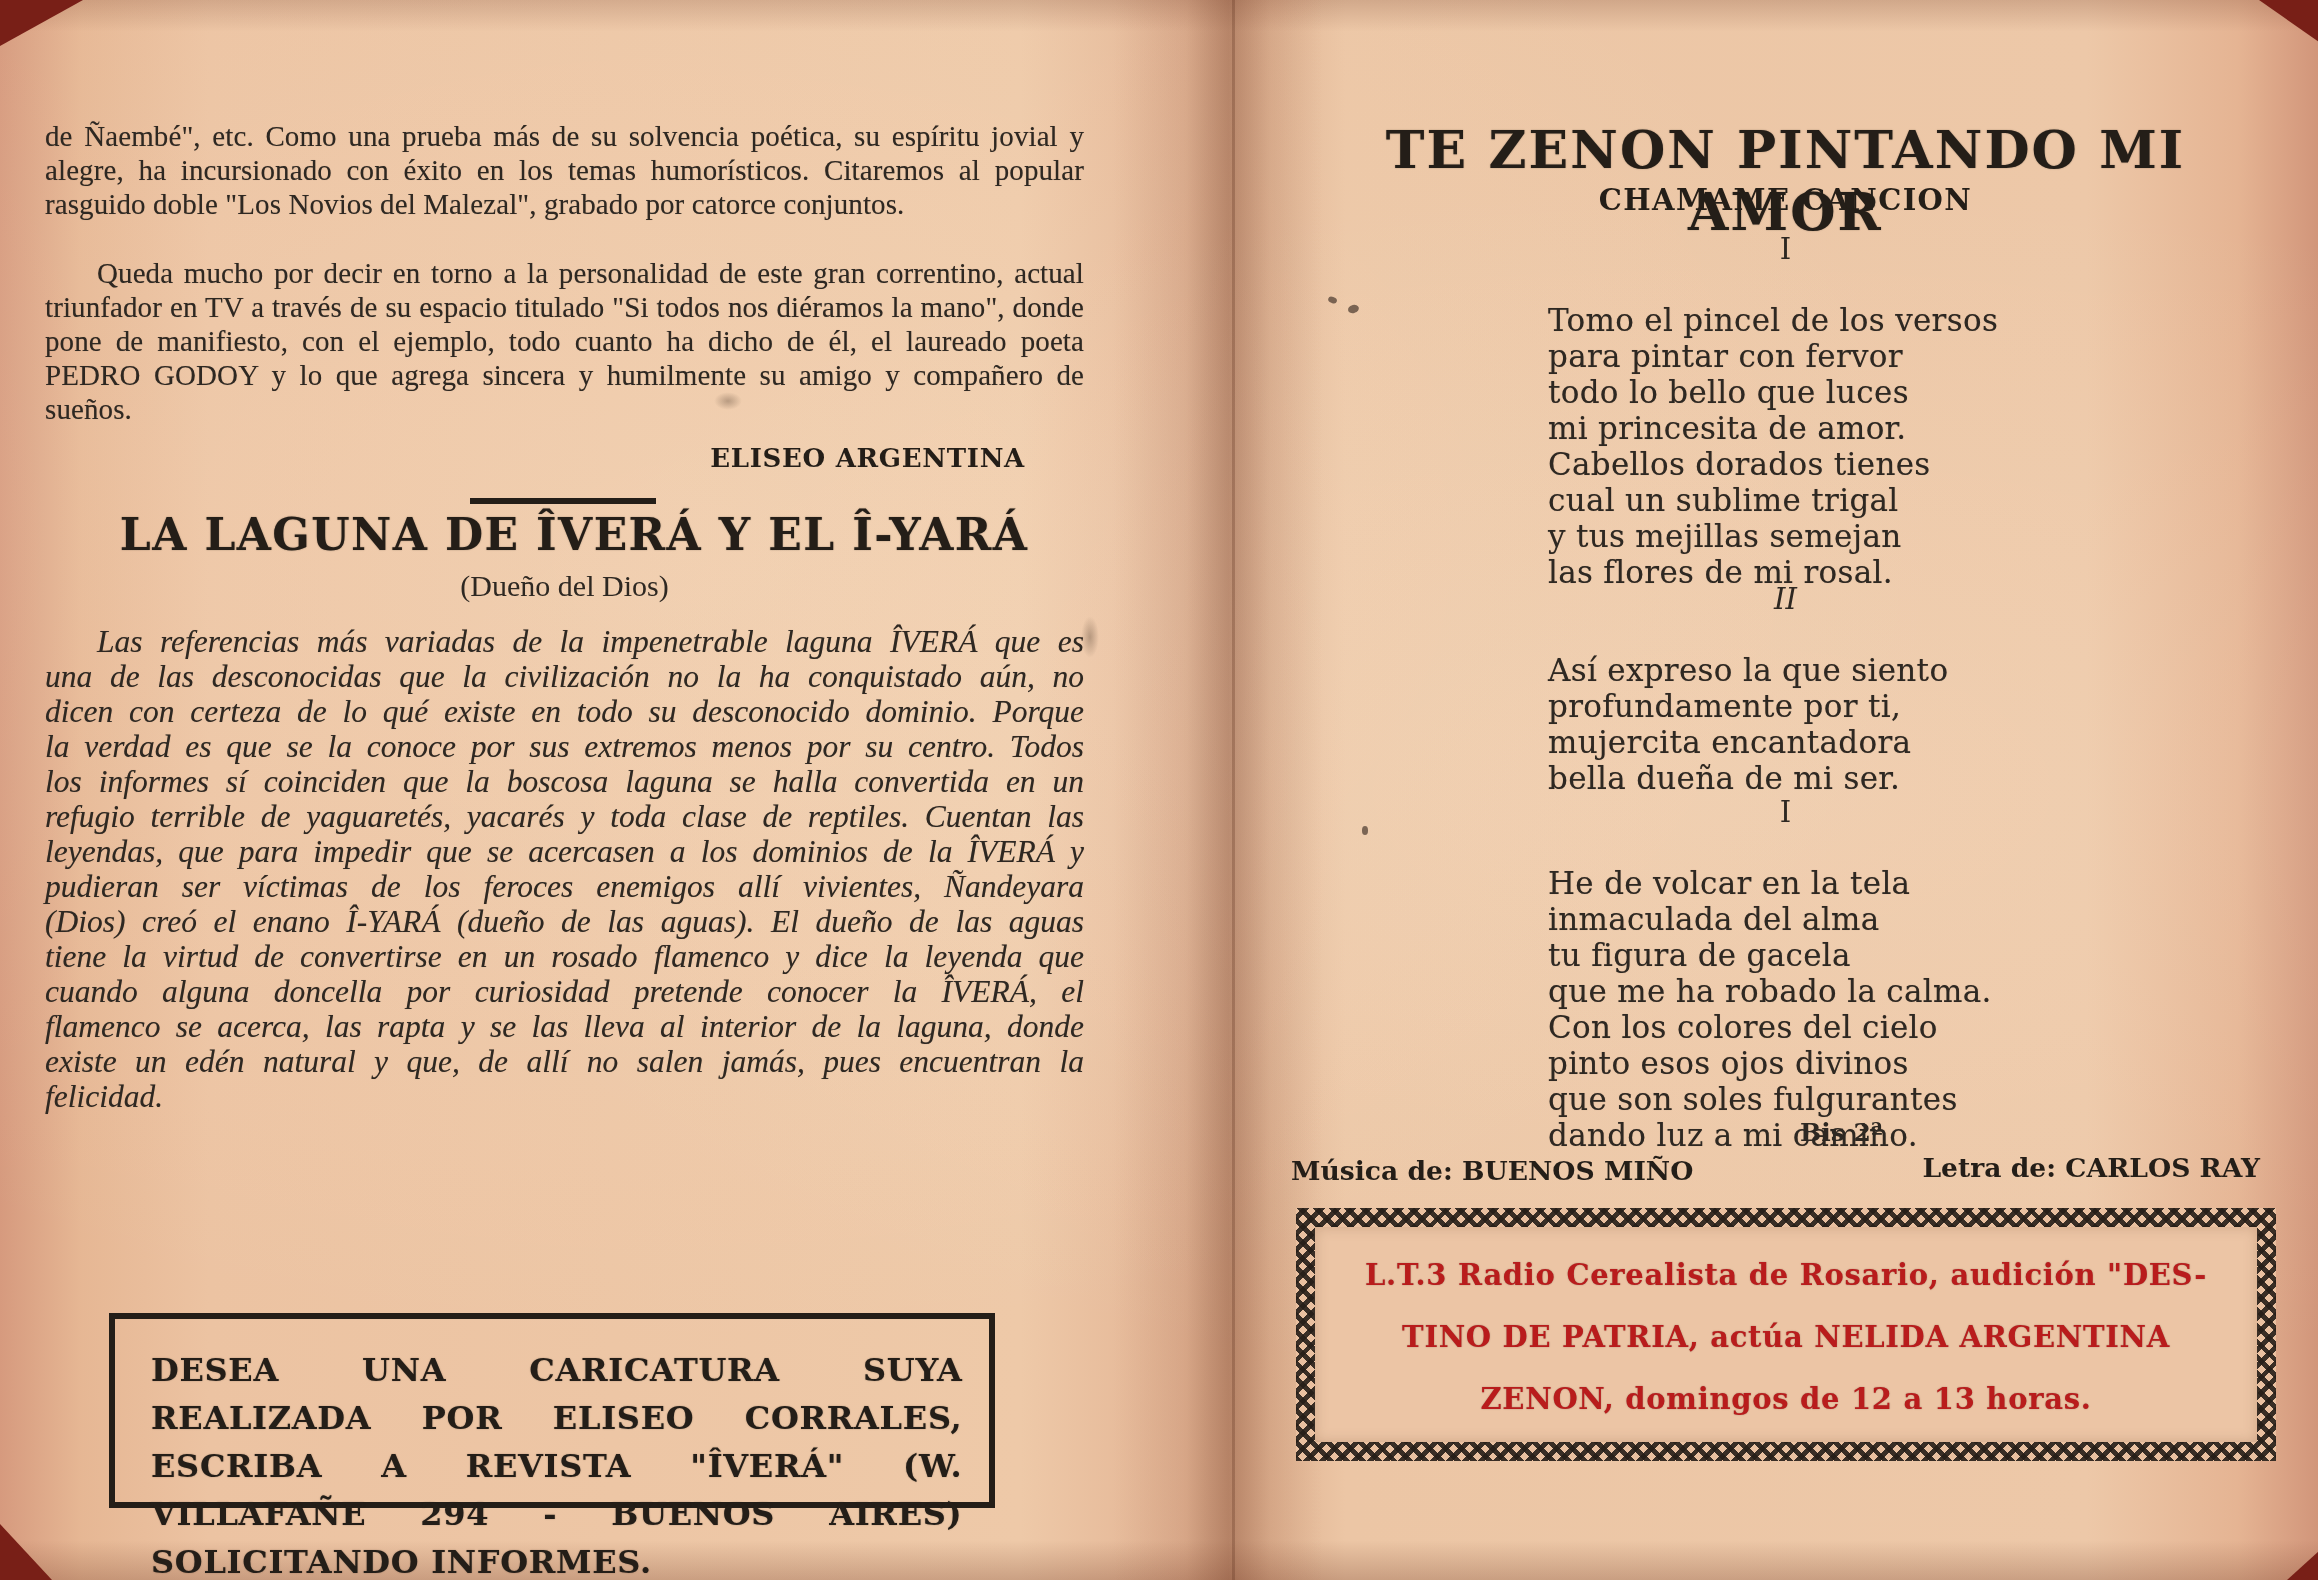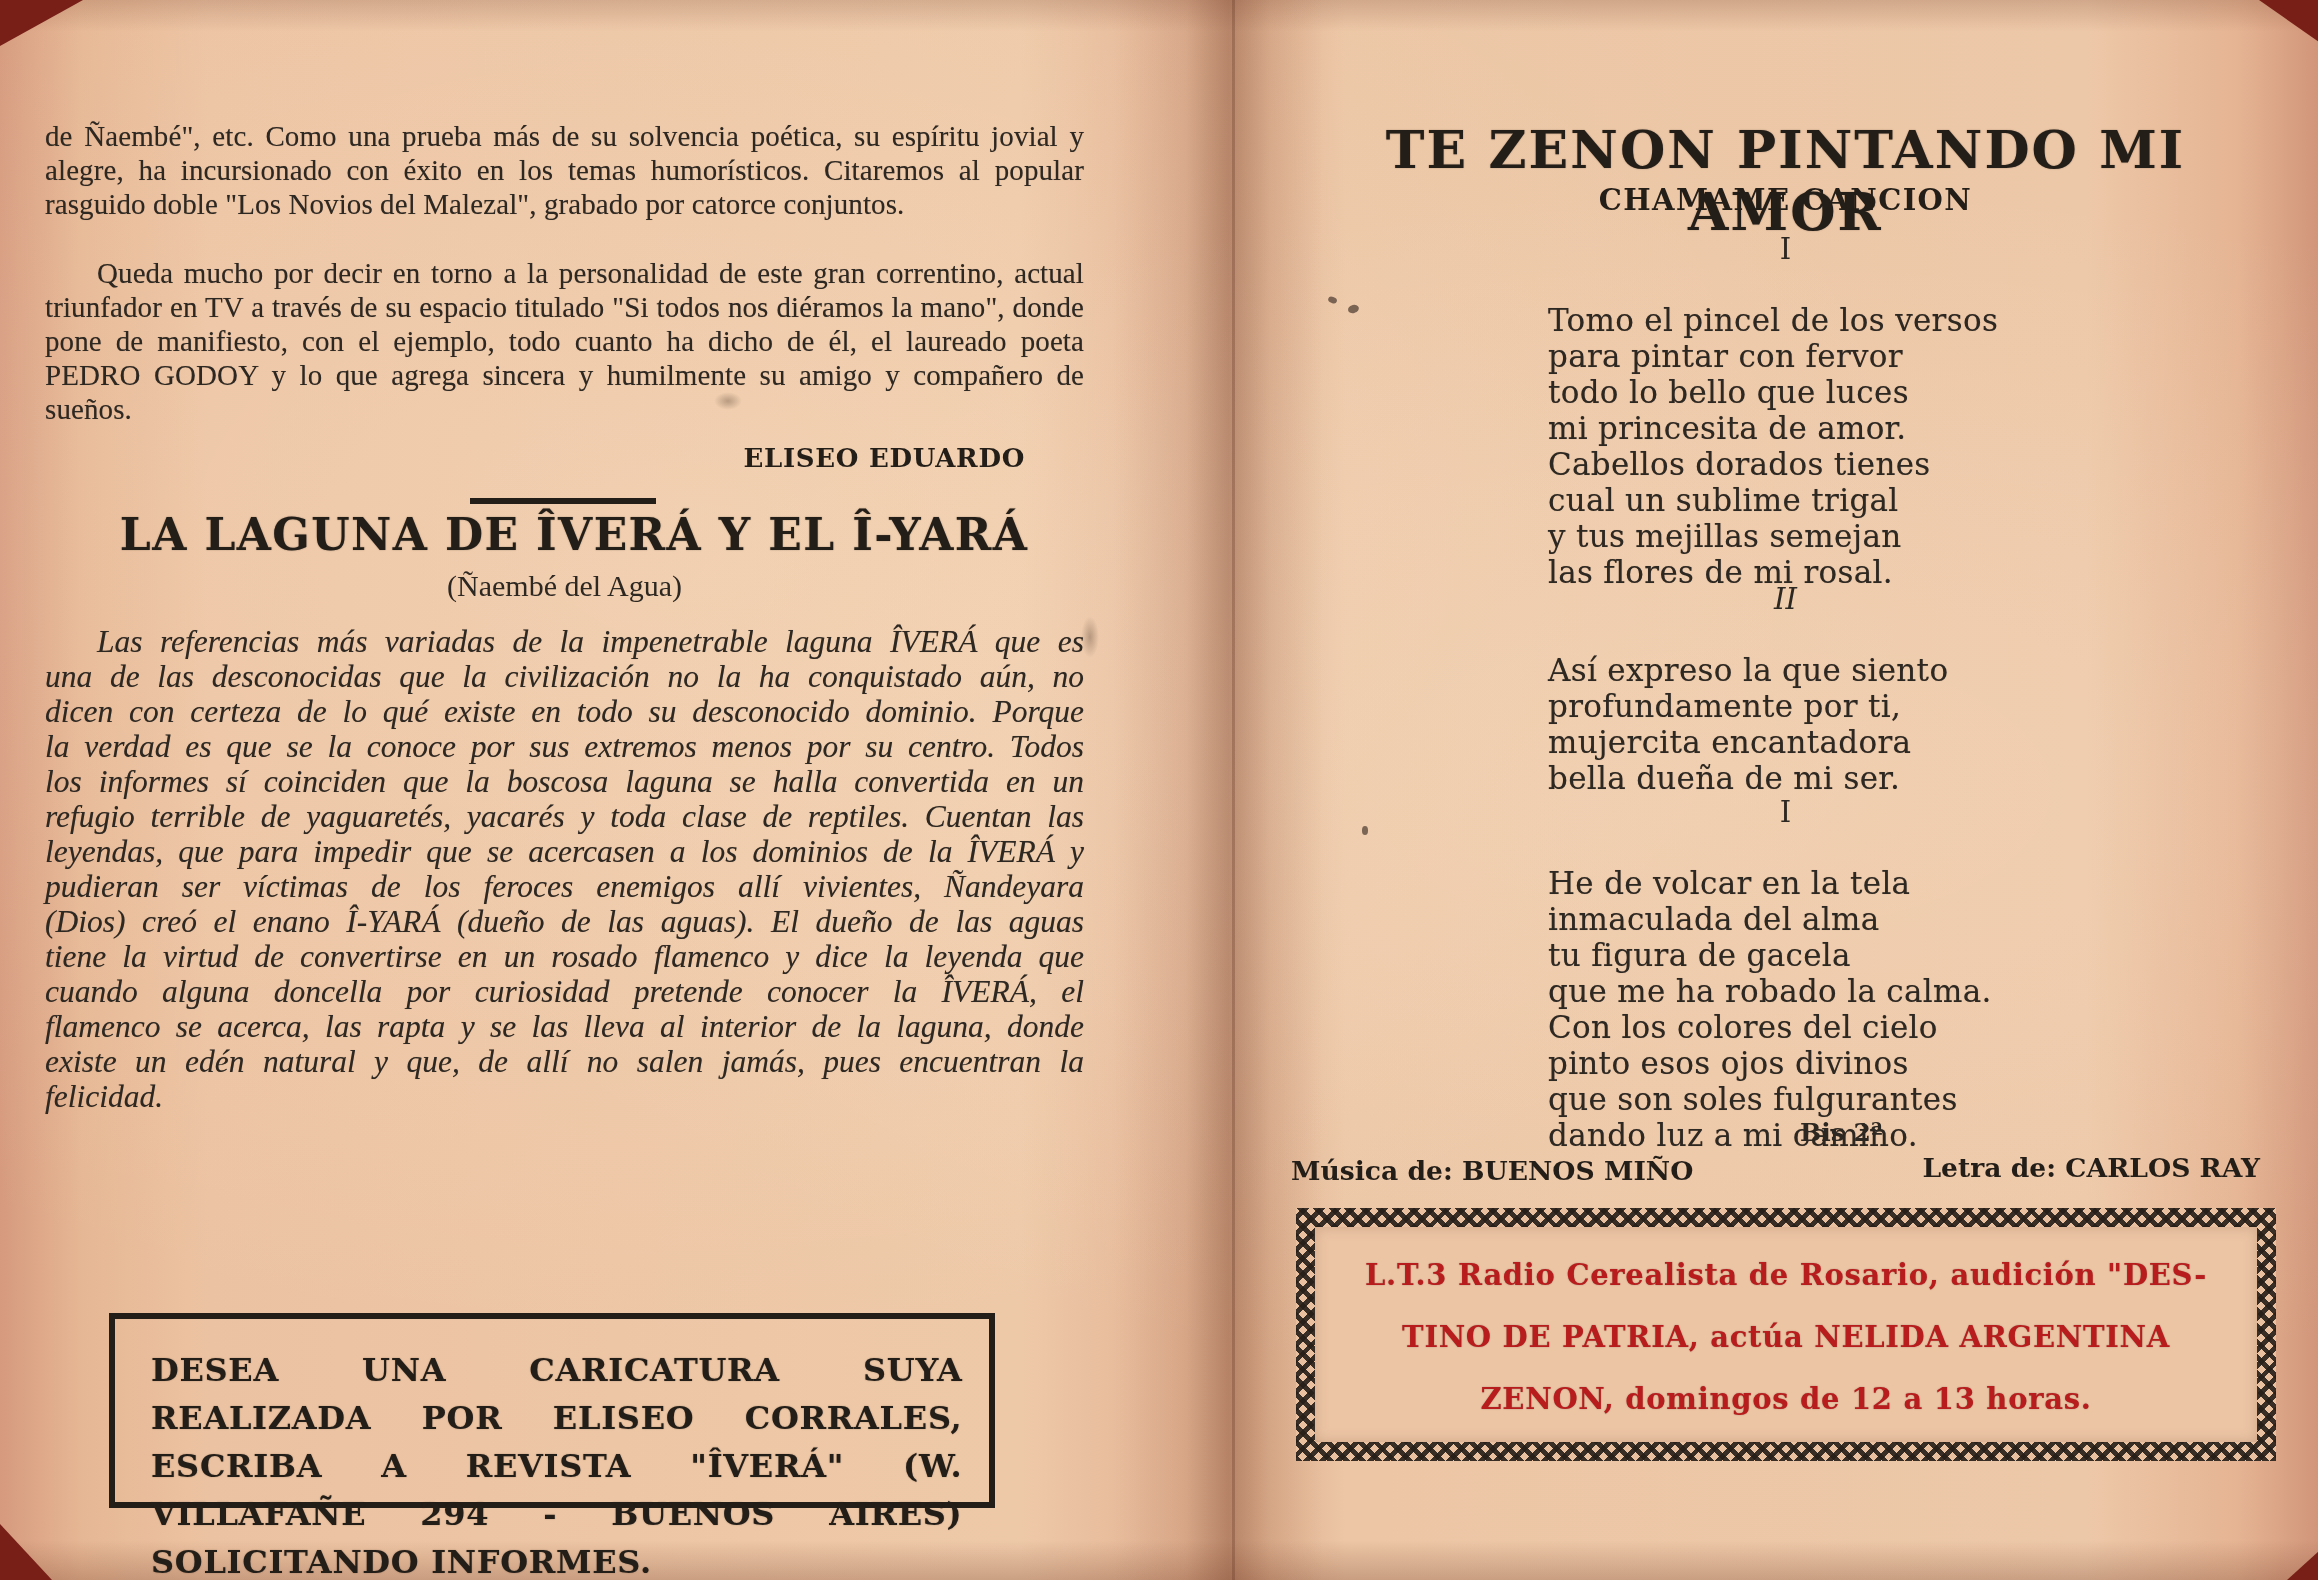--- a/index.html
+++ b/index.html
@@ -108,25 +108,25 @@
 </head>
 <body>
 
 <div id="paper"></div>
 <div id="gutter" class="abs"></div>
 <div id="crease"></div>
 
 <div>
   <div id="intro-p1" class="abs bodytext ink just">de Ñaembé", etc.  Como una prueba más de su solvencia poética, su espíritu jovial y alegre, ha incursionado con éxito en los temas humorísticos.  Citaremos al popular rasguido doble "Los Novios del Malezal", grabado por catorce conjuntos.</div>
   <div id="intro-p2" class="abs bodytext ink just">Queda mucho por decir en torno a la personalidad de este gran correntino, actual triunfador en TV a través de su espacio titulado "Si todos nos diéramos la mano", donde pone de manifiesto, con el ejemplo, todo cuanto ha dicho de él, el laureado poeta PEDRO GODOY y lo que agrega sincera y humilmente su amigo y compañero de sueños.</div>
-  <div id="byline" class="abs dark">ELISEO EDUARDO</div>
+  <div id="byline" class="abs dark">ELISEO ARGENTINA</div>
 
   <div id="rule" class="abs"></div>
   <div id="article-title" class="abs dark ctr">LA LAGUNA DE ÎVERÁ Y EL Î-YARÁ</div>
-  <div id="article-subtitle" class="abs ink ctr">(Ñaembé del Agua)</div>
+  <div id="article-subtitle" class="abs ink ctr">(Dueño del Dios)</div>
   <div id="legend-body" class="abs ink just">Las referencias más variadas de la impenetrable laguna ÎVERÁ que es una de las desconocidas que la civilización no la ha conquistado aún, no dicen con certeza de lo qué existe en todo su desconocido dominio.  Porque la verdad es que se la conoce por sus extremos menos por su centro.  Todos los informes sí coinciden que la boscosa laguna se halla convertida en un refugio terrible de yaguaretés, yacarés y toda clase de reptiles.  Cuentan las leyendas, que para impedir que se acercasen a los dominios de la ÎVERÁ y pudieran ser víctimas de los feroces enemigos allí vivientes, Ñandeyara (Dios) creó el enano Î-YARÁ (dueño de las aguas).  El dueño de las aguas tiene la virtud de convertirse en un rosado flamenco y dice la leyenda que cuando alguna doncella por curiosidad pretende conocer la ÎVERÁ, el flamenco se acerca, las rapta y se las lleva al interior de la laguna, donde existe un edén natural y que, de allí no salen jamás, pues encuentran la felicidad.</div>
 
   <div id="caricature-box" class="abs">
     <div id="caricature-text" class="just dark">DESEA UNA CARICATURA SUYA REALIZADA POR ELISEO CORRALES, ESCRIBA A REVISTA "ÎVERÁ" (W. VILLAFAÑE 294 - BUENOS AIRES) SOLICITANDO INFORMES.</div>
   </div>
 </div>
 
 <div>
   <div id="song-title" class="abs dark ctr">TE ZENON PINTANDO MI AMOR</div>
   <div id="song-subtitle" class="abs dark ctr">CHAMAME CANCION</div>

